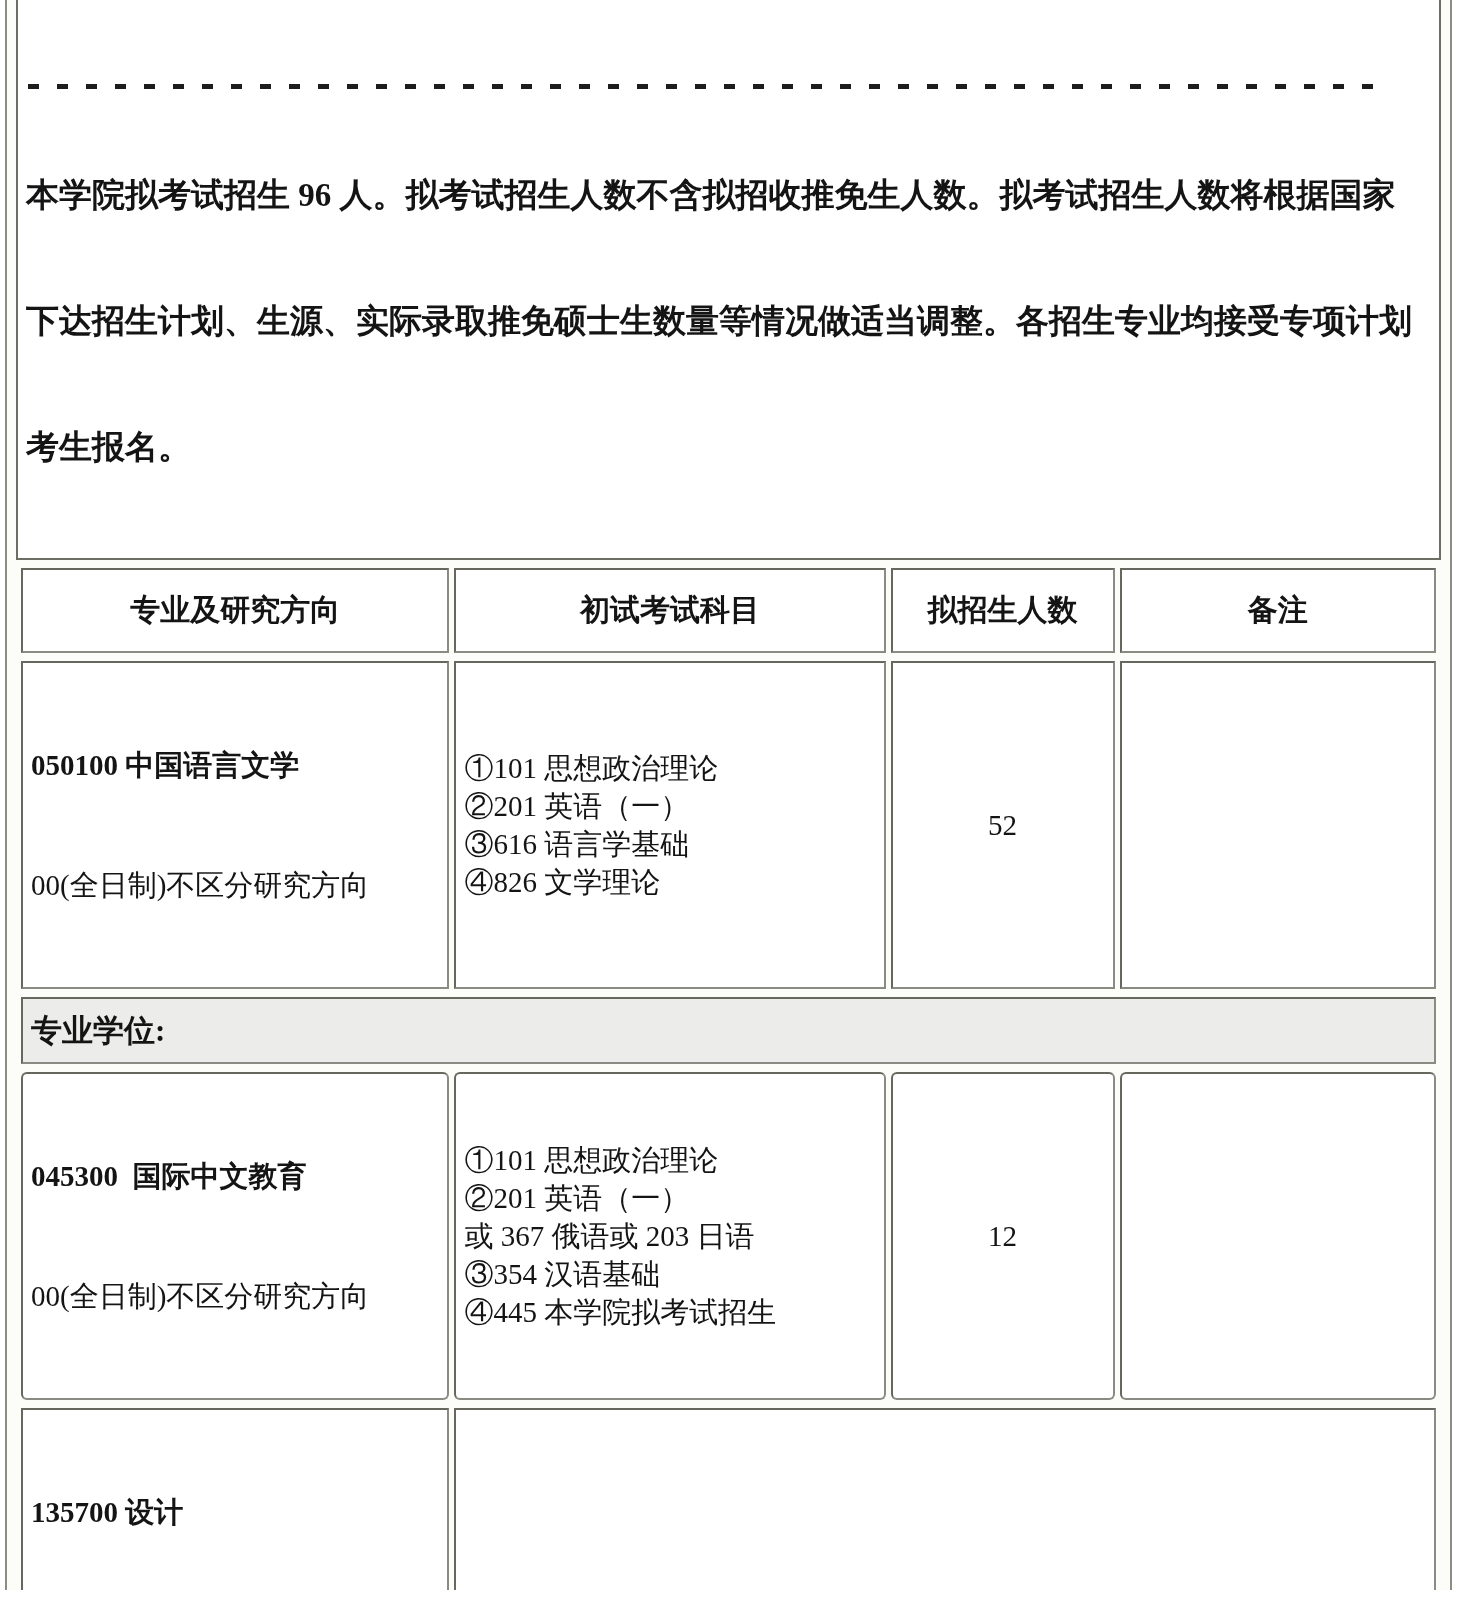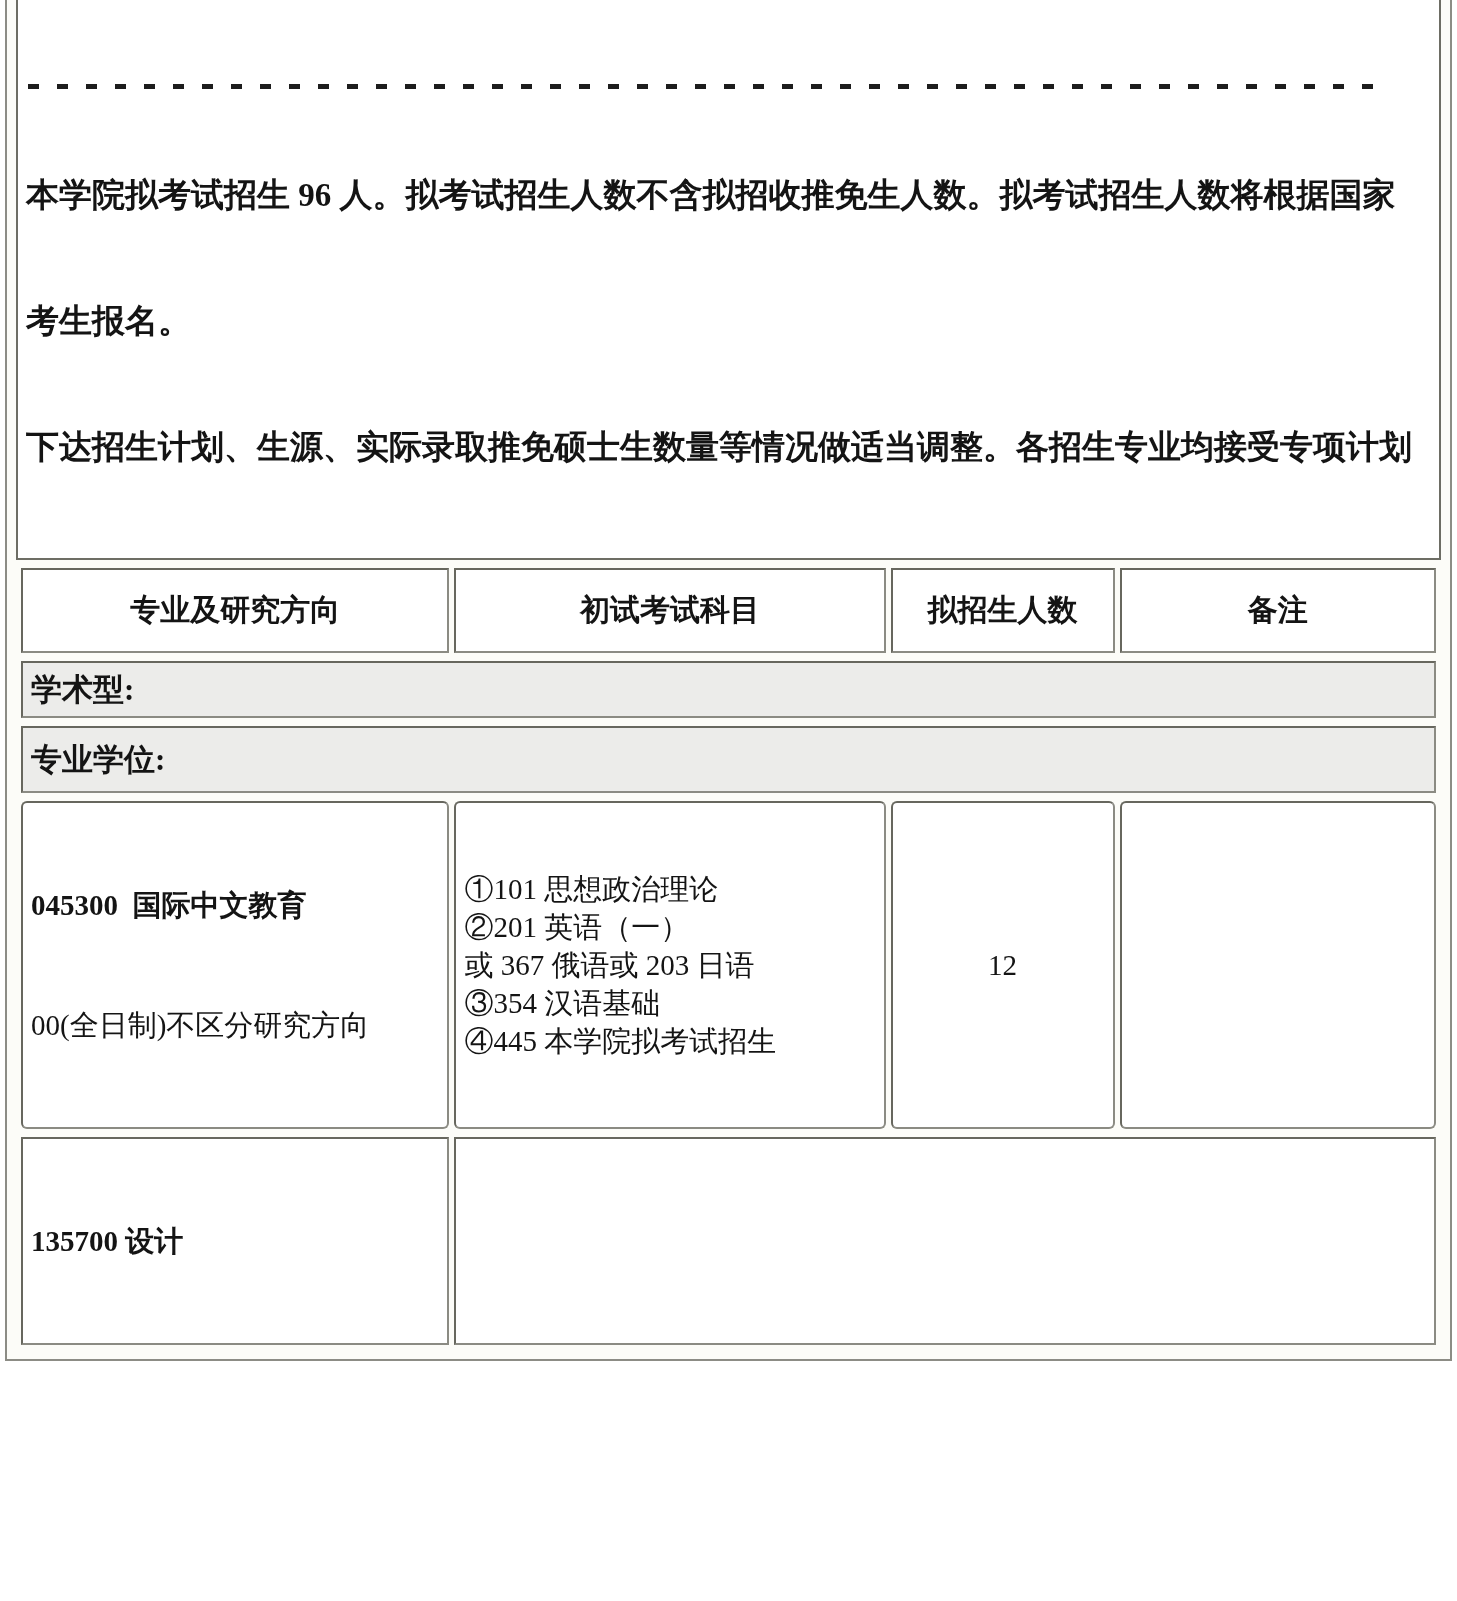--- a/index.html
+++ b/index.html
@@ -98,44 +98,57 @@
 </style>
 </head>
 <body>
 
 <div class="page">
   <div class="doc">
 
     <div class="intro">
       <div class="clip-line"></div>
       <div class="intro-line">本学院拟考试招生 96 人。拟考试招生人数不含拟招收推免生人数。拟考试招生人数将根据国家</div>
+      <div class="intro-line">下达招生计划、生源、实际录取推免硕士生数量等情况做适当调整。各招生专业均接受专项计划</div>
       <div class="intro-line">考生报名。</div>
-      <div class="intro-line">下达招生计划、生源、实际录取推免硕士生数量等情况做适当调整。各招生专业均接受专项计划</div>
     </div>
 
     <table class="adm">
       <colgroup>
         <col class="c1">
           <col class="c2">
           <col class="c3">
           <col class="c4">
       </colgroup>
 
       <tbody>
           <tr>
         <th>专业及研究方向</th>
         <th>初试考试科目</th>
         <th>拟招生人数</th>
         <th>备注</th>
       </tr>
 
-      <tr class="section h-sec1">
-        <td colspan="4">学术型:</td>
+
+      <tr class="h-r050100">
+        <td class="major">
+          <div class="major-bold">050100 中国语言文学</div>
+          <div>00(全日制)不区分研究方向</div>
+        </td>
+        <td>
+          <div class="subjects">
+            <div class="subject-line">①101 思想政治理论</div>
+            <div class="subject-line">②201 英语（一）</div>
+            <div class="subject-line">③616 语言学基础</div>
+            <div class="subject-line">④826 文学理论</div>
+          </div>
+        </td>
+        <td class="count">52</td>
+        <td></td>
       </tr>
-
 
       <tr class="section h-sec2">
         <td colspan="4">专业学位:</td>
       </tr>
 
       <tr class="h-r045300">
         <td class="major">
           <div class="major-bold">045300  国际中文教育</div>
           <div>00(全日制)不区分研究方向</div>
         </td>

